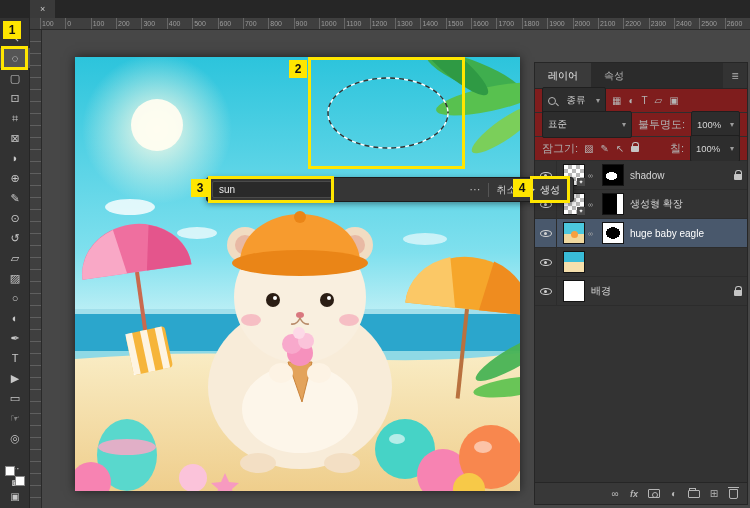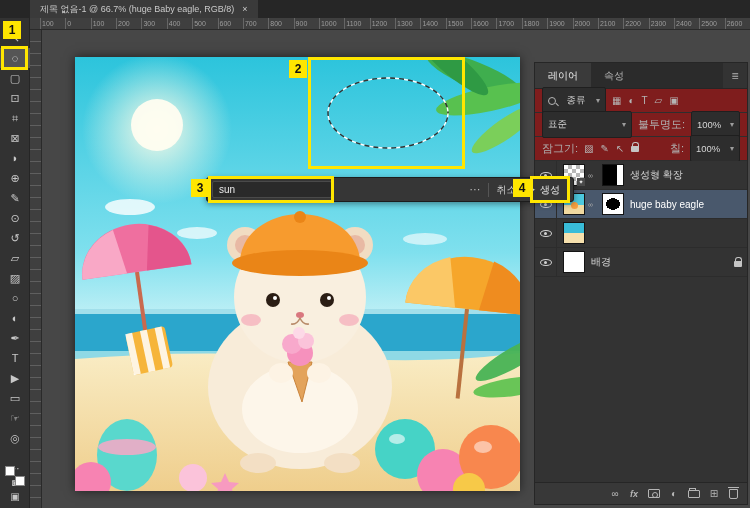--- a/index.html
+++ b/index.html
@@ -105,21 +105,20 @@
   .anno-num { position:absolute; width:18px; height:18px; background:var(--annotation,#ffe600); color:#111; font-weight:bold; font-size:12px; line-height:18px; text-align:center; z-index:40; }
   .anno-box { position:absolute; border:3px solid var(--annotation,#ffe600); z-index:40; pointer-events:none; }
 </style>
 </head>
 <body>
 
 <div class="stage">
 
   <div class="titlebar">
     <div class="doc-tab">
-      <span>제목 없음-1 @ 66.7% (huge Baby eagle, RGB/8)</span>
       <span class="tab-close">×</span>
     </div>
   </div>
 
   <div class="hruler">
     <div class="rlabels">
         <span class="rtick">100</span>
         <span class="rtick">0</span>
         <span class="rtick">100</span>
         <span class="rtick">200</span>
@@ -353,20 +352,32 @@
     </div>
     <div class="layer-list">
         <div class="lrow">
           <div class="eyecell">
             <span class="eye"></span>
           </div>
           <div class="thumb checker">
             <span class="badge">✦</span>
           </div>
           <span class="chain">∞</span>
+          <div class="thumb mask-black-blob"></div>
+          <span class="lname">shadow</span>
+          <span class="csslock rowlock"></span>
+        </div>
+        <div class="lrow">
+          <div class="eyecell">
+            <span class="eye"></span>
+          </div>
+          <div class="thumb checker">
+            <span class="badge">✦</span>
+          </div>
+          <span class="chain">∞</span>
           <div class="thumb mask-black-right"></div>
           <span class="lname">생성형 확장</span>
         </div>
         <div class="lrow sel">
           <div class="eyecell">
             <span class="eye"></span>
           </div>
           <div class="thumb beach"></div>
           <span class="chain">∞</span>
           <div class="thumb mask-white-blob"></div>

